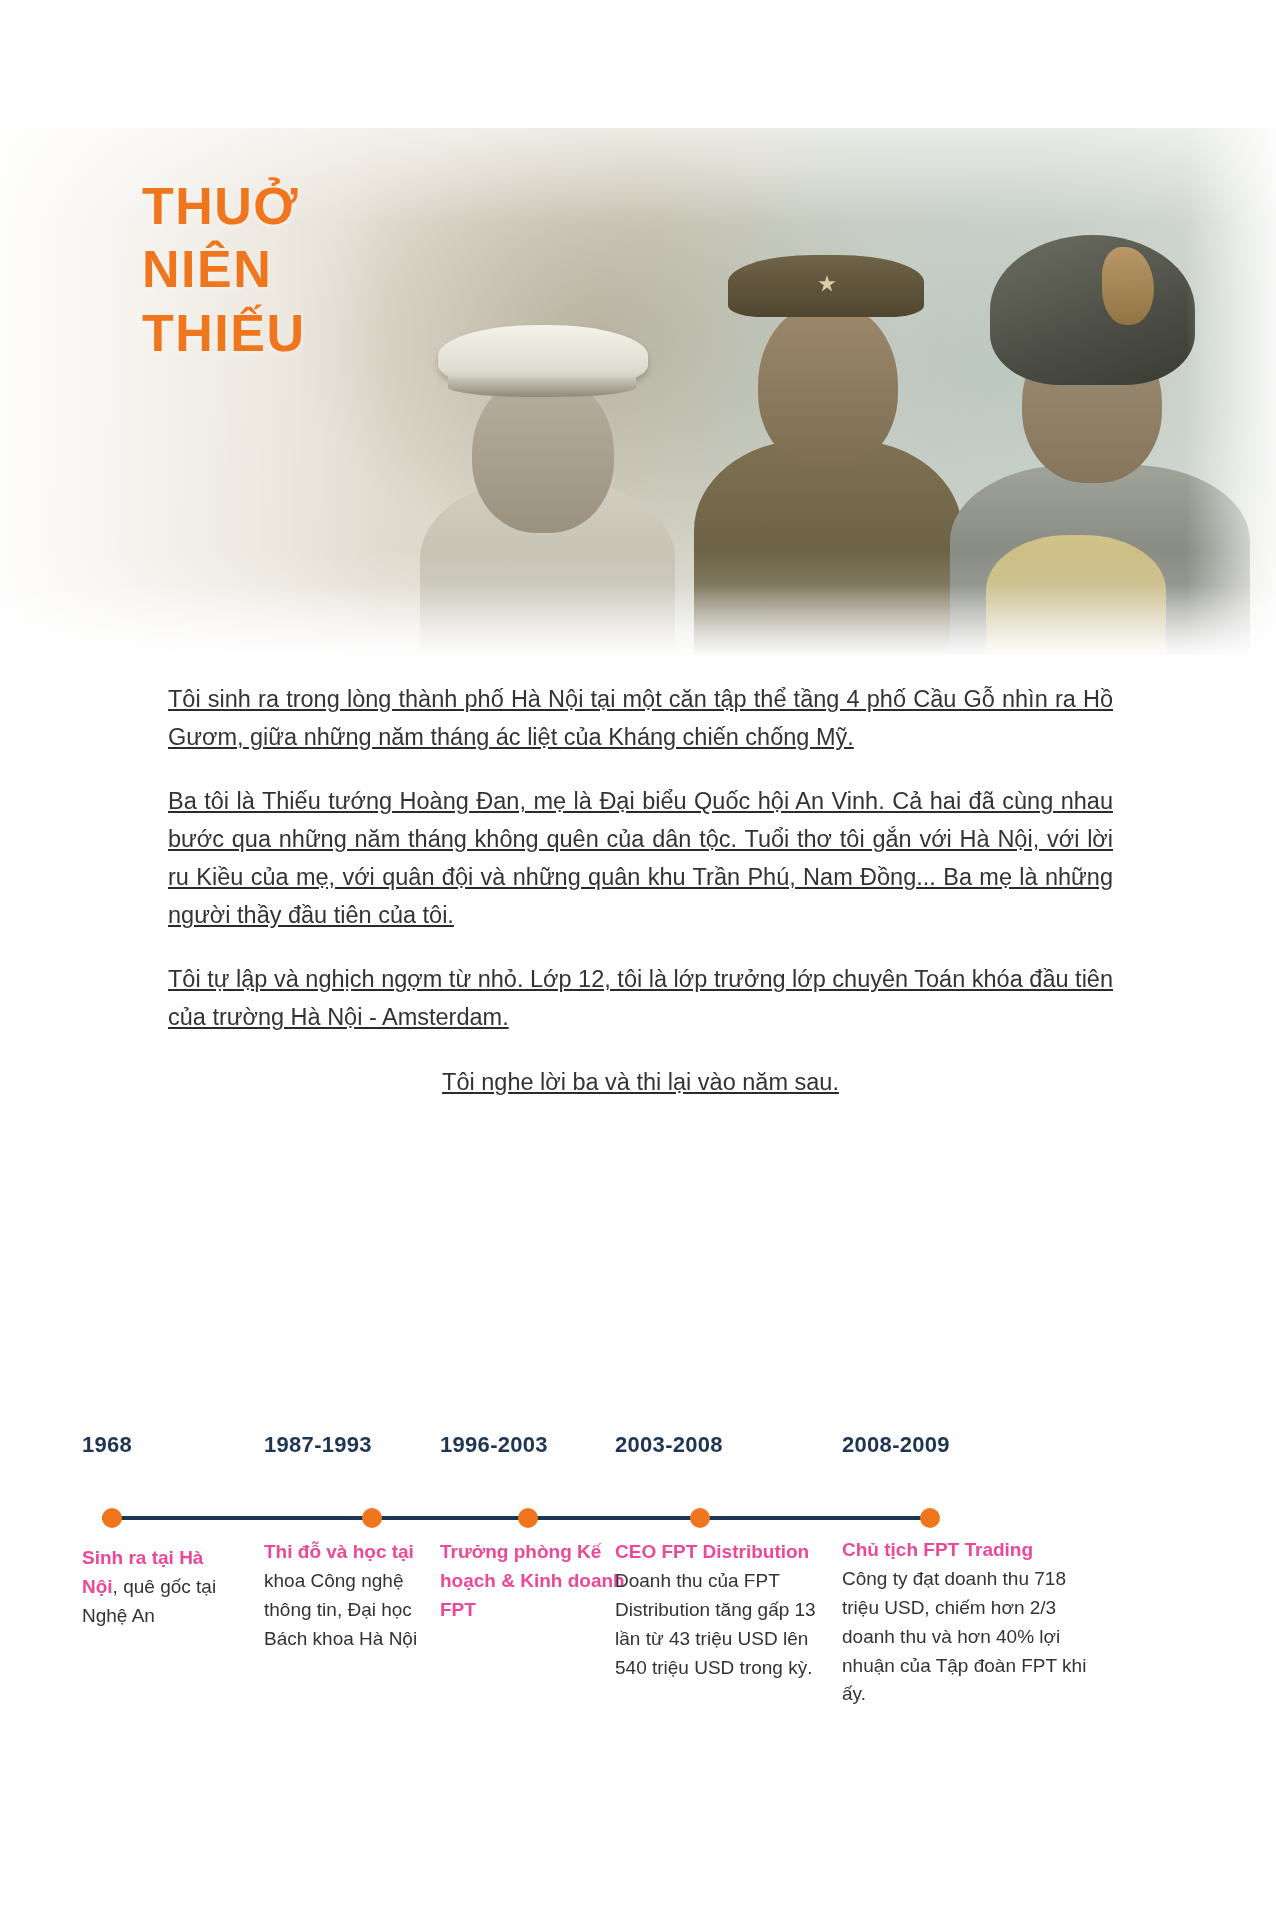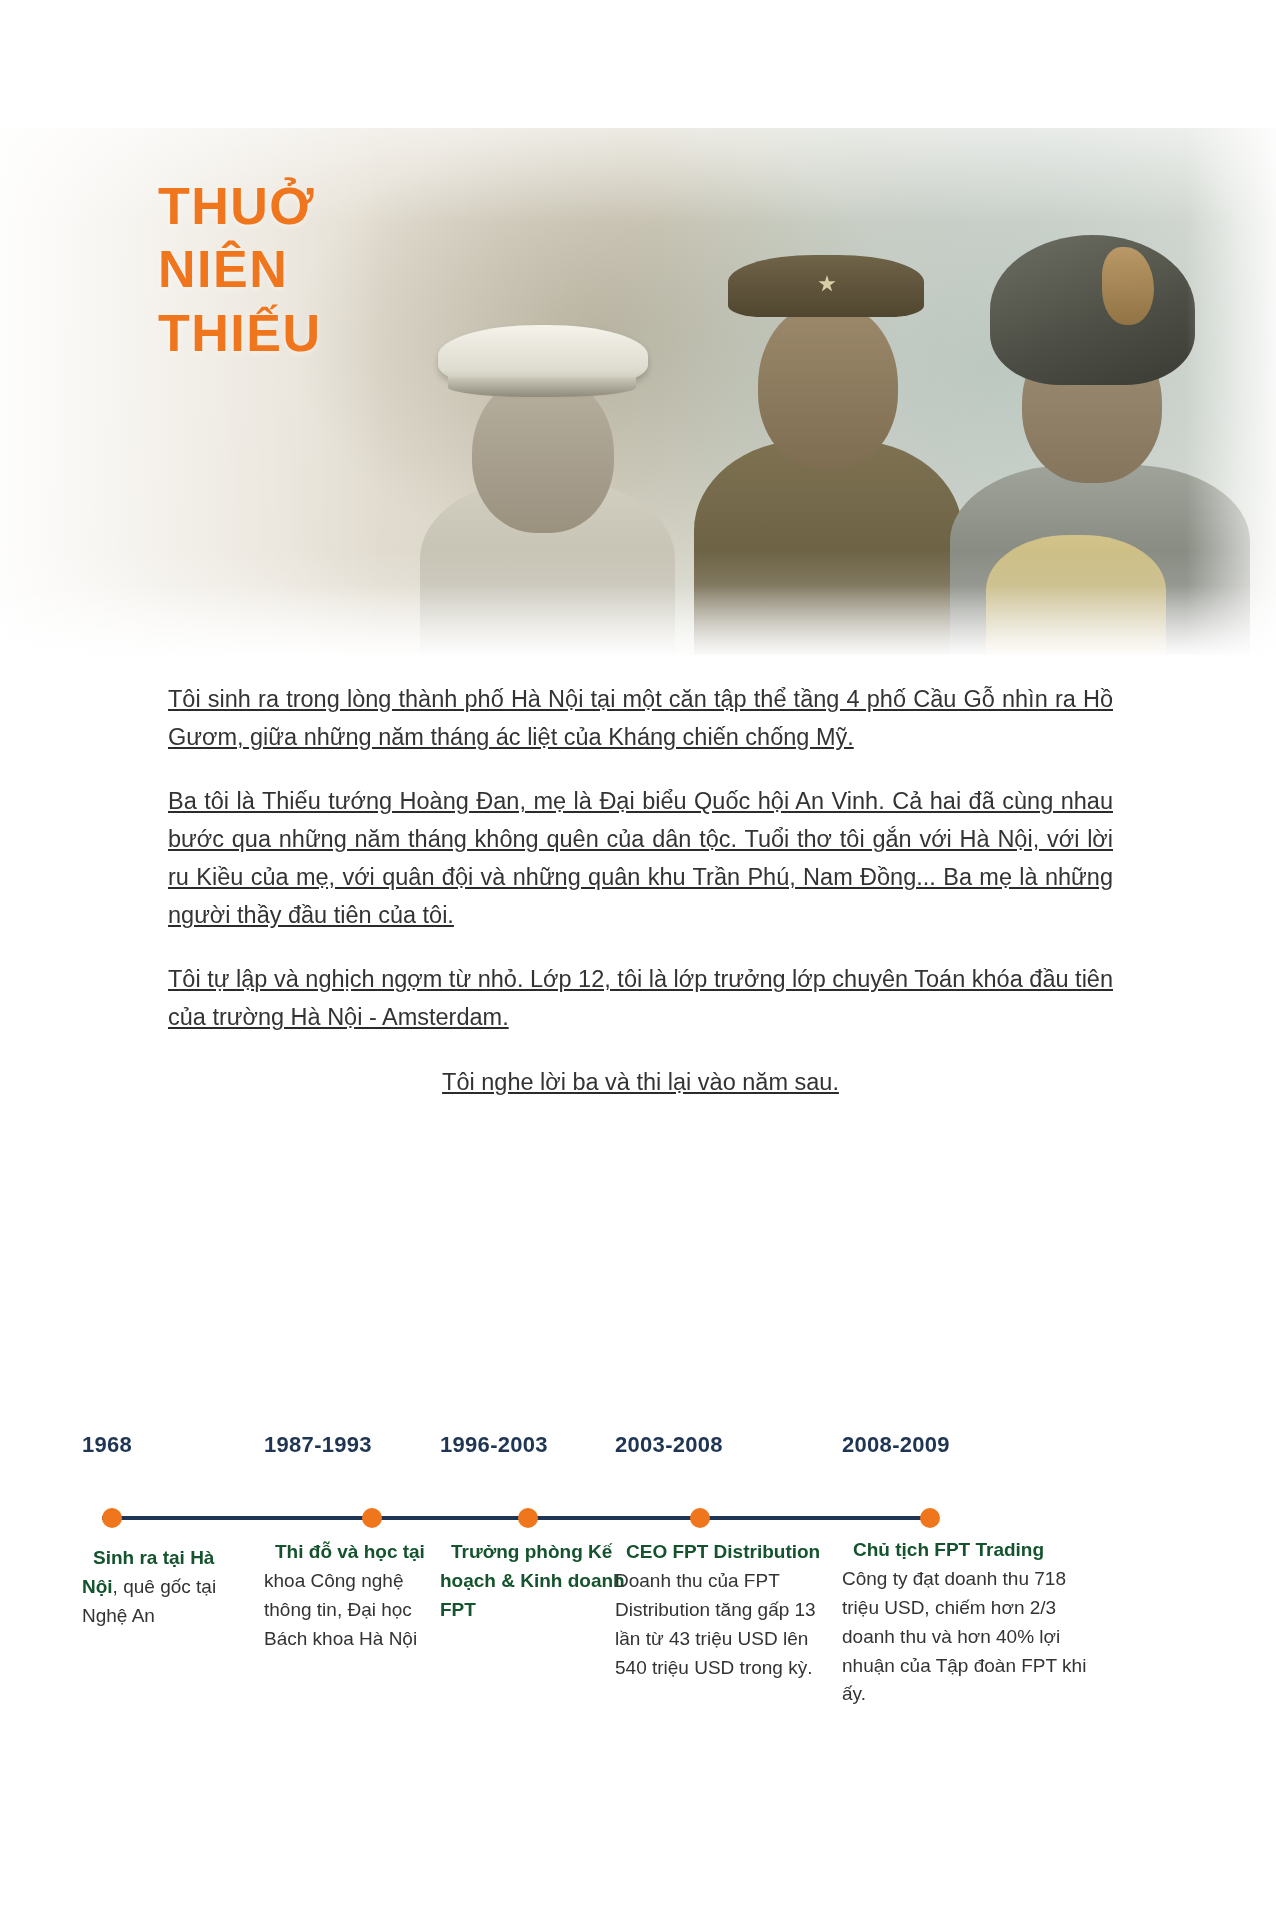--- a/index.html
+++ b/index.html
@@ -136,21 +136,21 @@
     position: absolute; right: 0; top: 0; width: 90px; height: 100%;
     background: linear-gradient(to left, rgba(255,255,255,0.85), rgba(255,255,255,0));
   }
   .hero-fade-bottom {
     position: absolute; left: 0; bottom: 0; width: 100%; height: 70px;
     background: linear-gradient(to top, rgba(255,255,255,0.95), rgba(255,255,255,0));
   }
 
   .hero-title {
     position: absolute;
-    left: 158px;
+    left: 142px;
     top: 175px;
     font-size: 52px;
     font-weight: bold;
     line-height: 1.22;
     color: #f0761e;
     letter-spacing: 1.5px;
     text-shadow: 0 2px 6px rgba(255,255,255,0.45);
     z-index: 5;
   }
   .hero-title div { white-space: nowrap; }
@@ -209,21 +209,21 @@
     height: 20px;
     border-radius: 50%;
     background: #f0761e;
   }
   .tl-body {
     position: absolute;
     font-size: 19px;
     line-height: 1.52;
     color: #333;
   }
-  .tl-body b { color: #14532d; margin-left: 11px; }
+  .tl-body b { color: #ec4899; }
 
   .tl-1 { left: 10px;  width: 150px; }
   .tl-2 { left: 192px; width: 175px; }
   .tl-3 { left: 368px; width: 170px; }
   .tl-4 { left: 543px; width: 215px; }
   .tl-5 { left: 770px; width: 255px; }
 </style>
 </head>
 <body>
 

